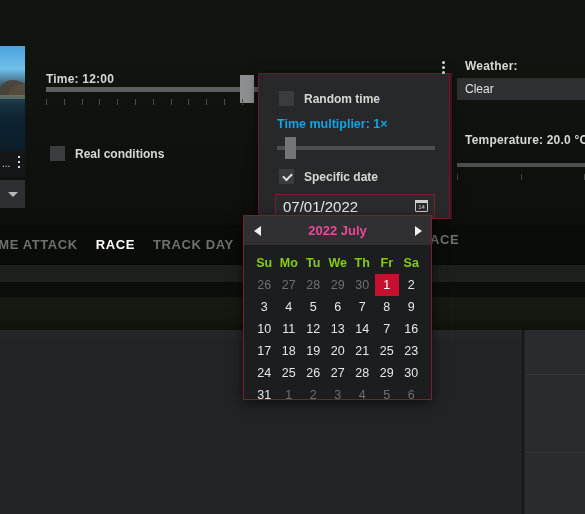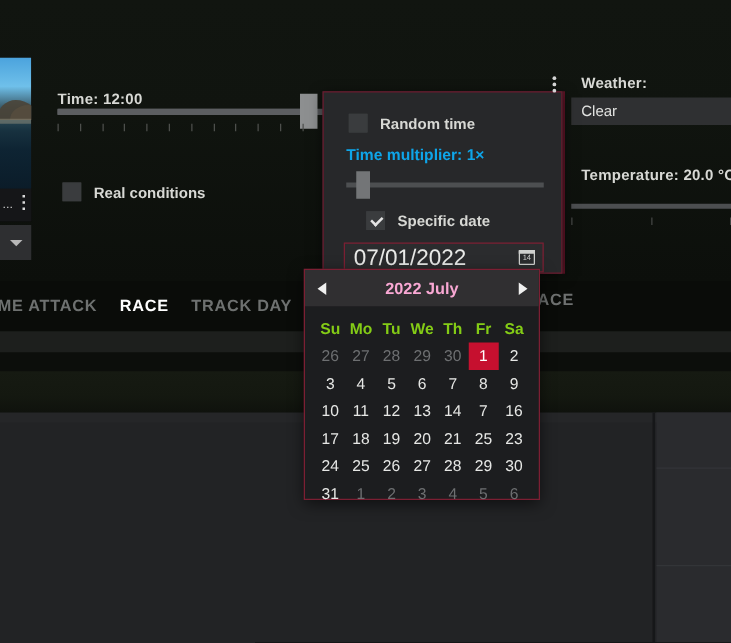--- a/index.html
+++ b/index.html
@@ -160,28 +160,28 @@
   .popup .kebab{
     position:absolute;left:183px;top:-13px;width:3px;height:13px;
   }
   .popup .kebab i{display:block;width:3px;height:3px;background:#d4d4d4;margin-bottom:2px;border-radius:50%;}
   .pop-random{position:absolute;left:20px;top:17px;}
   .pop-mult{position:absolute;left:18px;top:43px;color:#0ea5e9;font-size:12.5px;font-weight:bold;}
   .mult-slider{
     position:absolute;left:18px;top:72px;width:158px;height:4px;background:#4d4f51;
   }
   .mult-thumb{position:absolute;left:26px;top:63px;width:11px;height:22px;background:#737577;}
-  .pop-specific{position:absolute;left:20px;top:95px;margin-left:14px;}
+  .pop-specific{position:absolute;left:20px;top:95px;}
 
   .date-field{
     position:absolute;left:16px;top:120px;width:160px;height:24px;
     background:#2b2c2e;border:1px solid #7c1f33;box-sizing:border-box;
     display:flex;align-items:center;justify-content:space-between;
   }
-  .date-field .val{color:#e9eae8;font-size:18px;padding-left:7px;}
+  .date-field .val{color:#e9eae8;font-size:15px;padding-left:7px;}
   .cal-ico{
     position:relative;width:13px;height:12px;margin-right:6px;
     border:1px solid #cfd0ce;box-sizing:border-box;border-radius:1px;
   }
   .cal-ico:before{
     content:"";position:absolute;left:-1px;top:-1px;width:13px;height:3px;background:#cfd0ce;
   }
   .cal-ico em{
     position:absolute;left:0;top:2px;width:100%;text-align:center;
     font-style:normal;font-size:6px;line-height:8px;color:#cfd0ce;font-family:"Liberation Sans",sans-serif;
@@ -190,21 +190,21 @@
   
   .calendar{
     position:absolute;left:243px;top:215px;width:189px;height:185px;
     background:#1c1d1f;border:1px solid #7c1f33;box-sizing:border-box;
     box-shadow:0 3px 12px rgba(0,0,0,.6);
   }
   .cal-head{
     position:absolute;left:0;top:0;width:187px;height:29px;background:#302f31;
     display:flex;align-items:center;justify-content:space-between;
   }
-  .cal-title{flex:1;text-align:center;color:#f9a8d4;font-size:13px;font-weight:bold;}
+  .cal-title{flex:1;text-align:center;color:#ec4899;font-size:13px;font-weight:bold;}
   .cal-arrow{
     width:26px;height:29px;display:flex;align-items:center;justify-content:center;
   }
   .cal-arrow .tri-l{width:0;height:0;border-top:5px solid transparent;border-bottom:5px solid transparent;border-right:7px solid #f0f0f0;}
   .cal-arrow .tri-r{width:0;height:0;border-top:5px solid transparent;border-bottom:5px solid transparent;border-left:7px solid #f0f0f0;}
 
   .cal-grid{position:absolute;left:8px;top:36px;width:172px;}
   .cal-row{display:flex;}
   .cal-cell{
     width:24.5px;height:22px;display:flex;align-items:center;justify-content:center;

